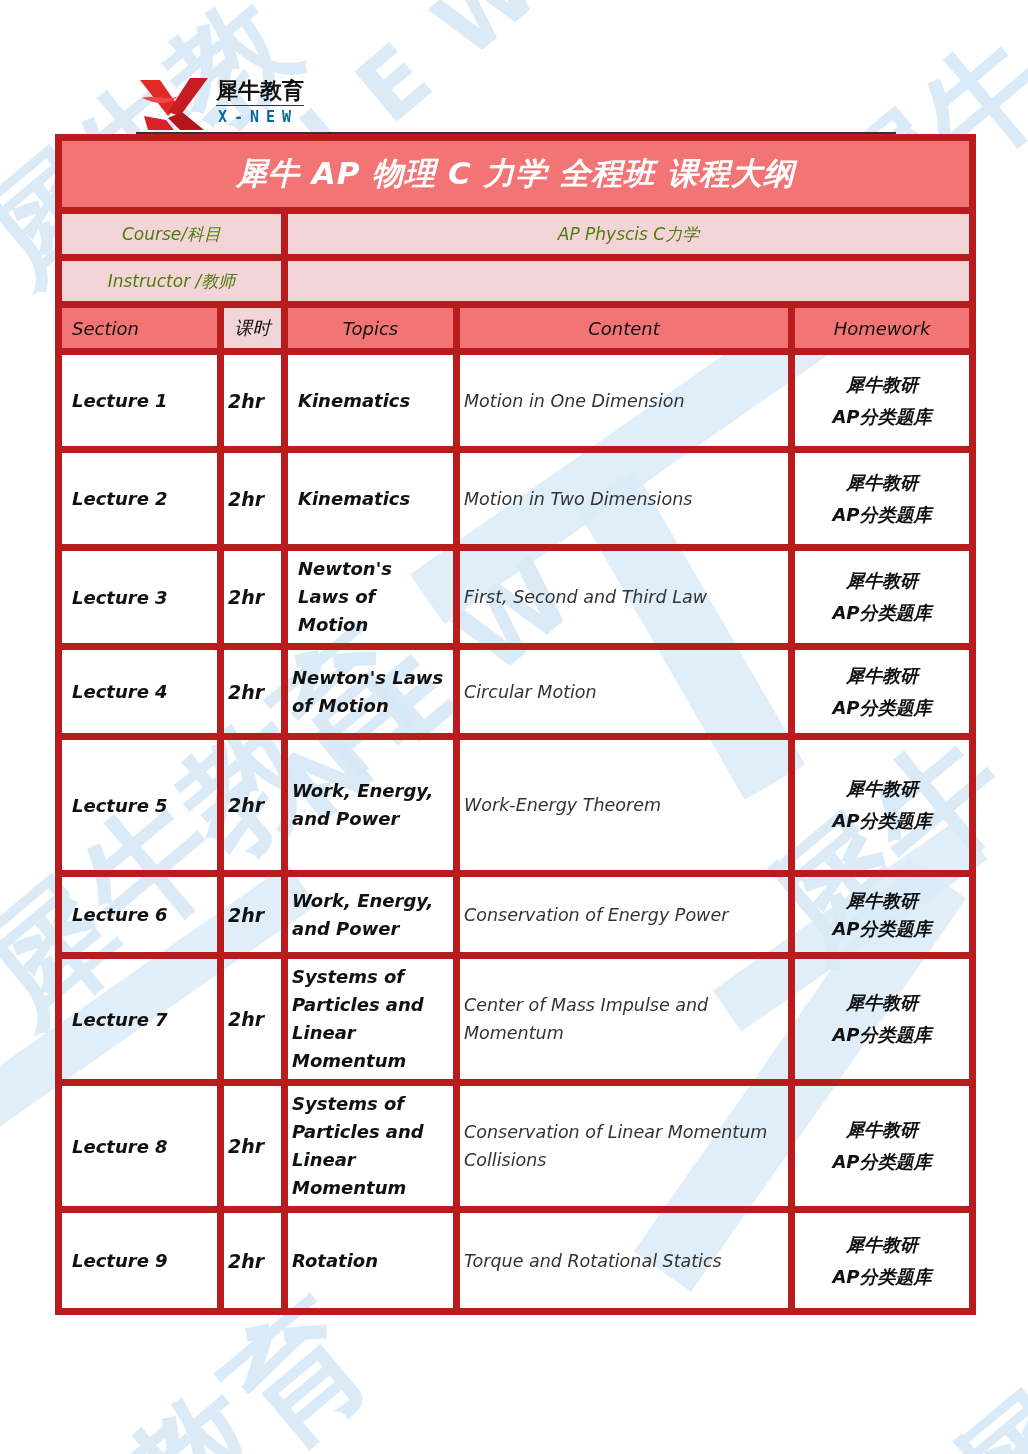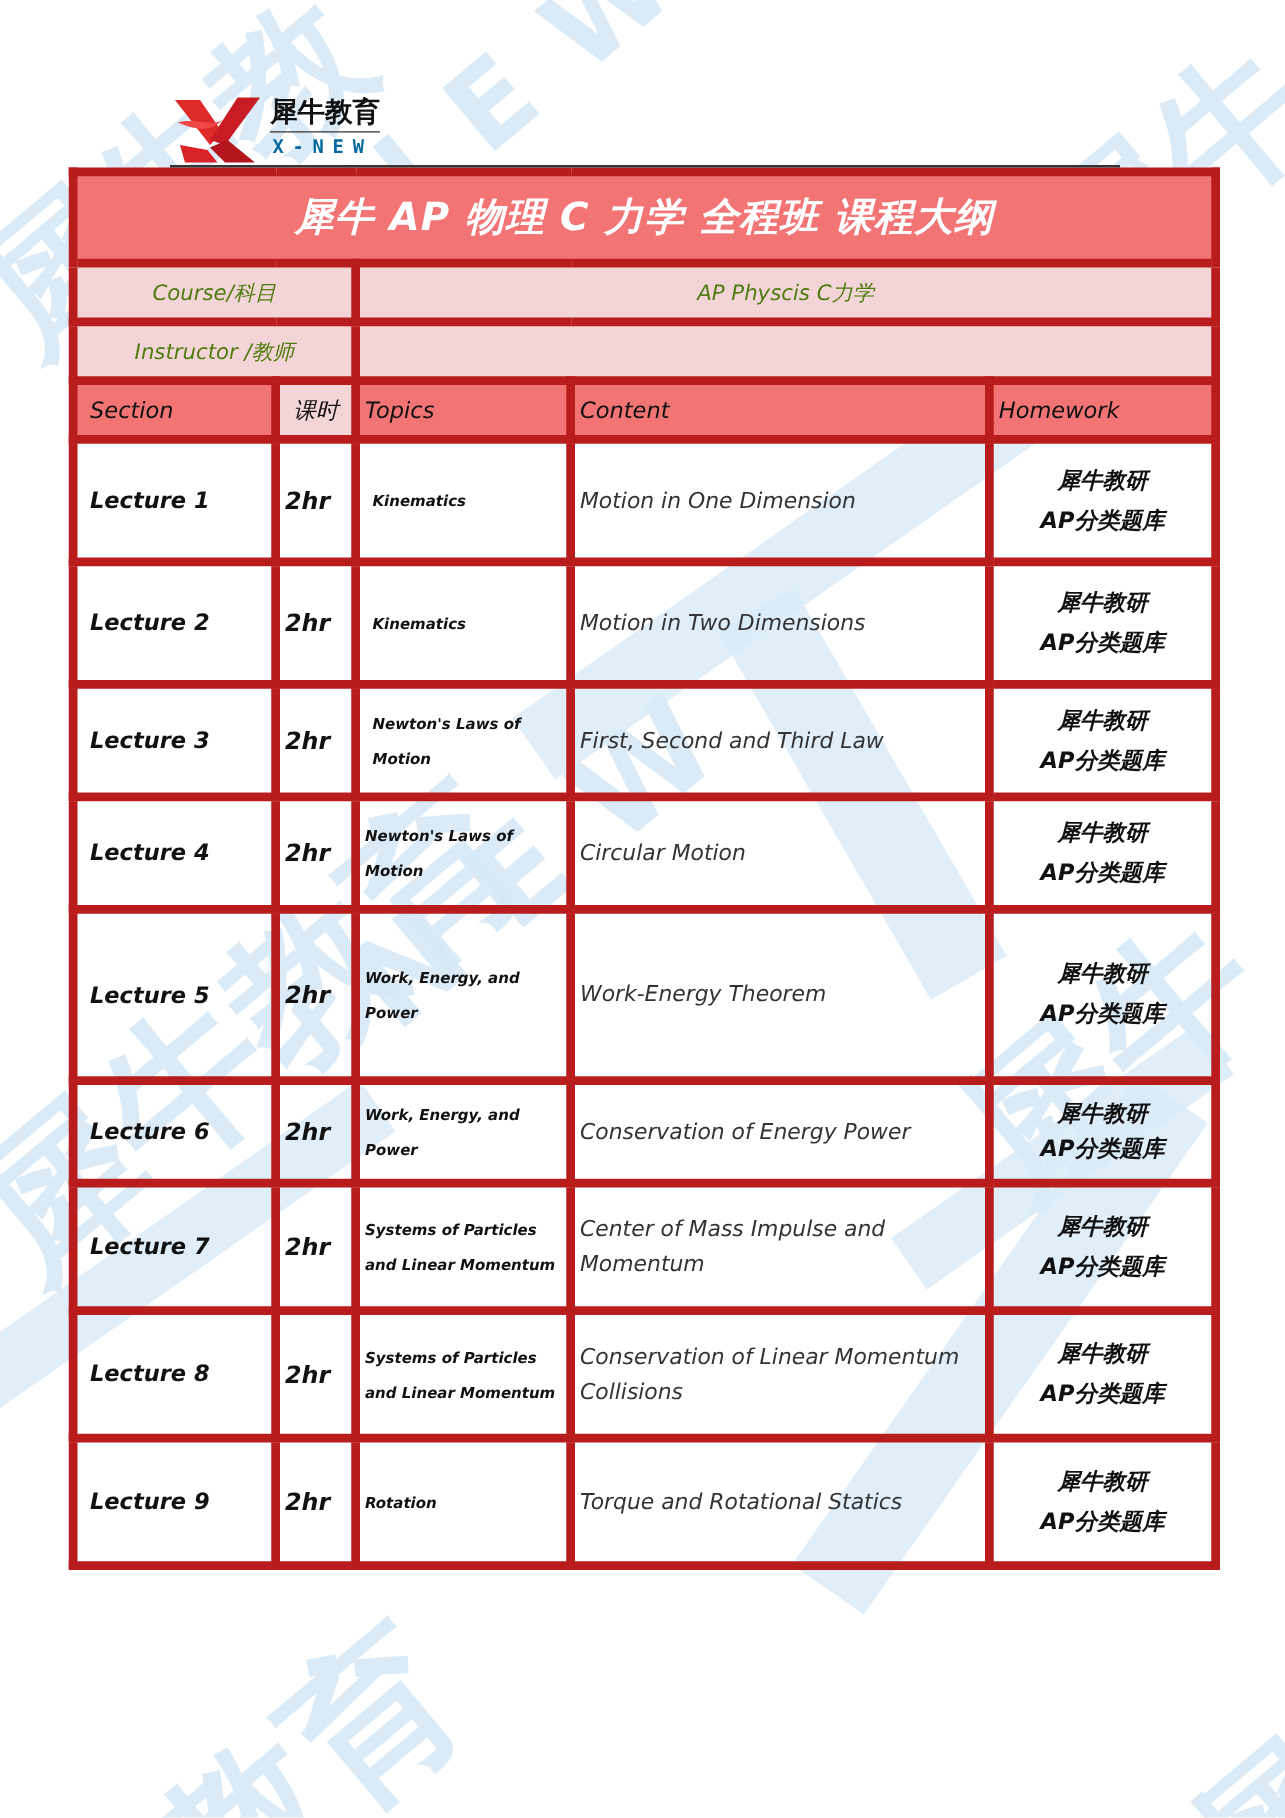--- a/index.html
+++ b/index.html
@@ -41,25 +41,25 @@
   td { border: 7px solid #b91c1c; padding: 4px; vertical-align: middle; font-style: italic; }
   .title-row td {
     background: #f27474; height: 58px; text-align: center; color: #fff;
     font-size: 31px; font-weight: bold; letter-spacing: 1px;
     border-bottom: 3px solid #a8a8a8;
   }
   .meta-row td { background: #f4d5d7; height: 32px; font-size: 17px; text-align: center; color: #4d7c0f; }
   .hdr-row td { background: #f27474; height: 32px; font-size: 18px; color: #111; }
   .hdr-row td.hours-hdr { background: #f4d5d7; text-align: center; }
   .hdr-row td.sec { padding-left: 10px; margin-top: 32px; }
-  .hdr-row td.ctr { text-align: left; }
+  .hdr-row td.ctr { text-align: center; }
   .body-row td { background: transparent; }
   .c-sec { padding-left: 10px; font-size: 18px; font-weight: bold; }
   .c-hr { text-align: left; padding-right: 10px; font-size: 19px; font-weight: bold; }
-  .c-topic { font-size: 12px; font-weight: bold; line-height: 28px; }
+  .c-topic { font-size: 18px; font-weight: bold; line-height: 28px; }
   .c-content { font-size: 17.5px; line-height: 28px; color: #333; font-weight: 300; }
   .c-hw { text-align: center; font-size: 18px; font-weight: bold; line-height: 32px; }
   .c-hw span { display: block; }
   .pad-topic-a { padding-left: 10px; }
 </style>
 </head>
 <body>
 
 <div class="wm">
   <div class="glyph" style="left:-40px;top:60px;font-size:120px;">犀牛教</div>

